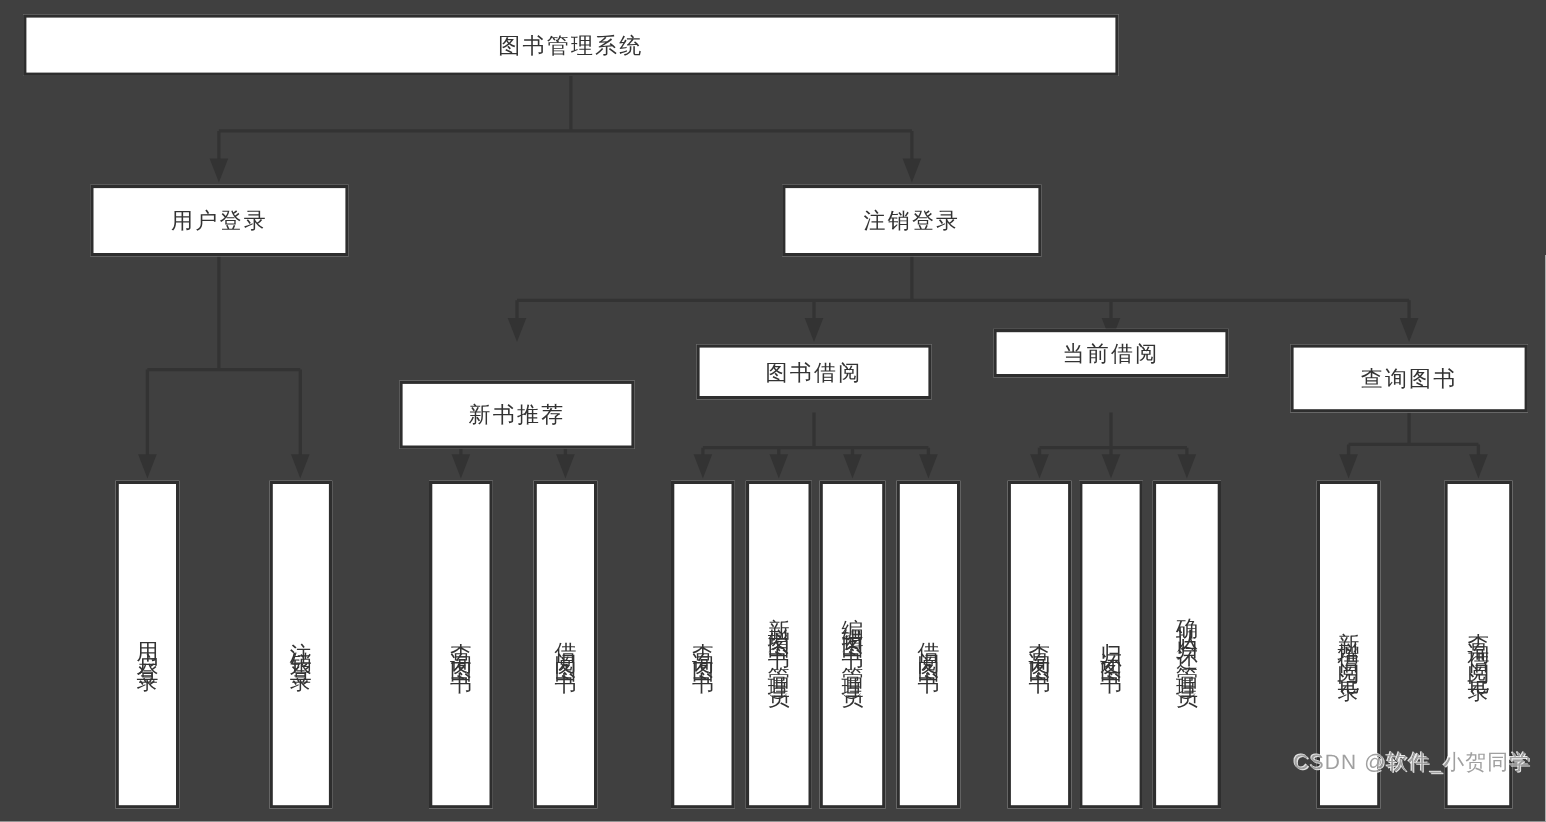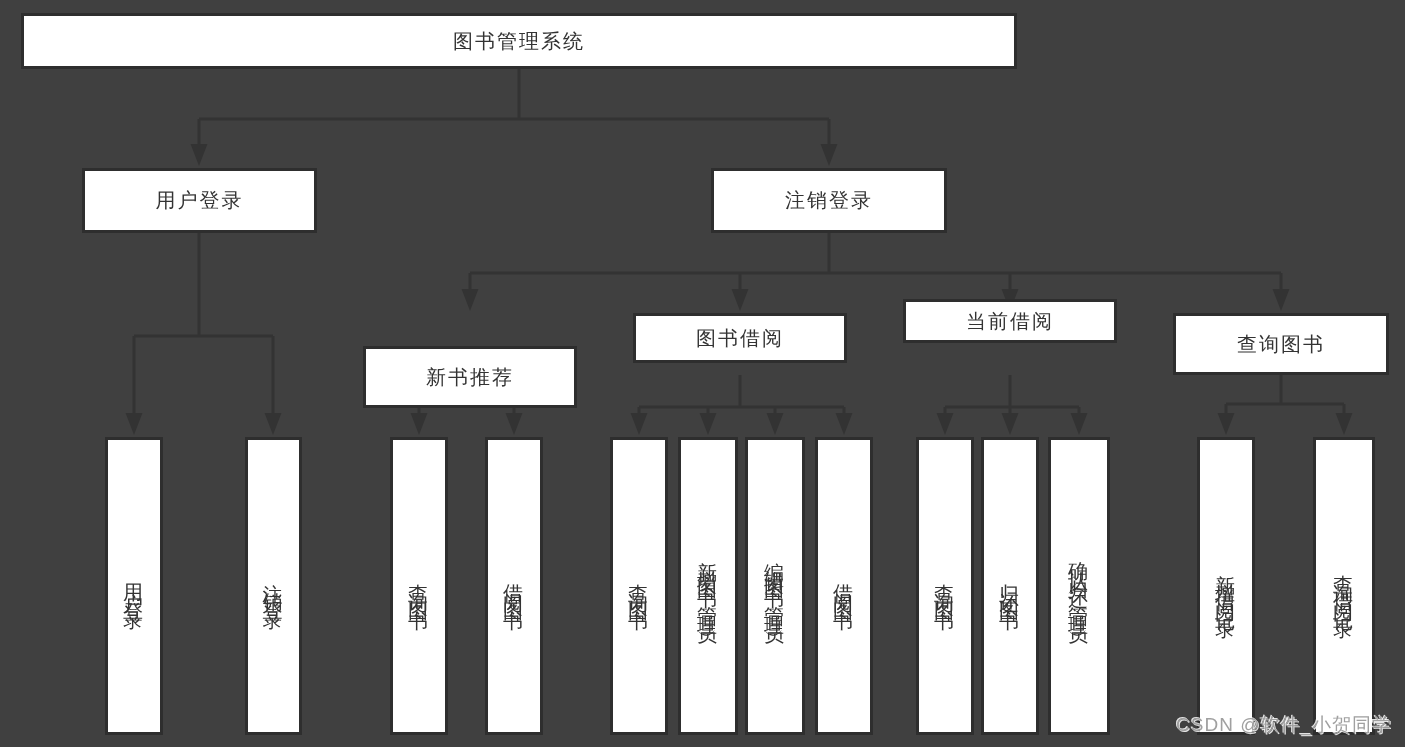--- a/index.html
+++ b/index.html
@@ -12,21 +12,21 @@
     position:absolute;box-sizing:border-box;background:#ffffff;
     border:3px solid #2e2e2e;display:flex;align-items:center;justify-content:center;
     z-index:2;
   }
   .node .lbl{font-size:20px;letter-spacing:2px;white-space:nowrap;}
   .vnode .lbl{
     writing-mode:vertical-rl;text-orientation:mixed;
     font-size:20px;letter-spacing:9px;white-space:nowrap;
   }
   .watermark{
-    position:absolute;z-index:3;right:13px;top:712px;
+    position:absolute;z-index:3;right:13px;top:680px;
     font-size:19px;letter-spacing:1px;color:#a0a0a0;white-space:nowrap;
     text-shadow:1px 1px 0 rgba(255,255,255,.85),-1px -1px 0 rgba(255,255,255,.85);
   }
 </style>
 </head>
 <body>
 
 <div class="canvas">
 
   <svg class="connector-svg" width="1405" height="747" viewBox="0 0 1405 747">

